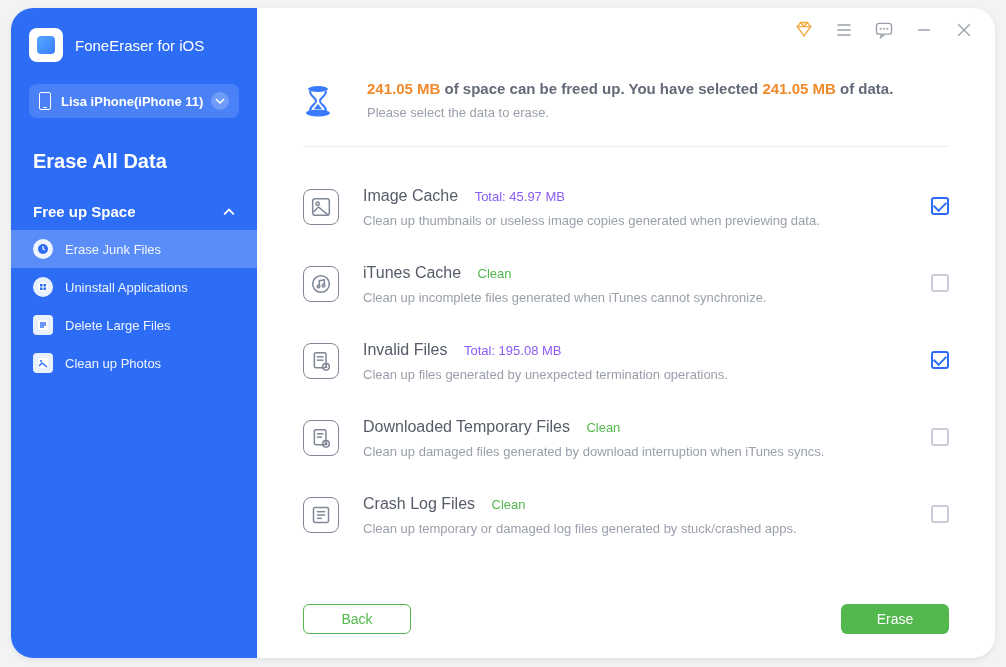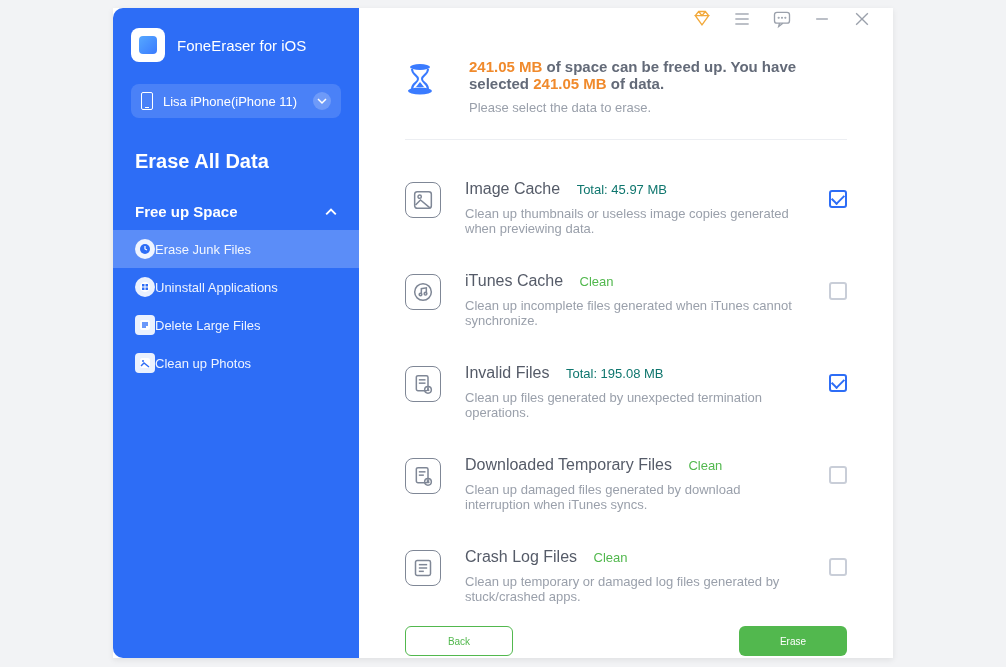--- a/index.html
+++ b/index.html
@@ -1,19 +1,19 @@
 <!DOCTYPE html>
 <html><head>
 <meta charset="utf-8">
 <style>
   * { box-sizing: border-box; margin: 0; padding: 0; font-family: -apple-system, "Segoe UI", Arial, sans-serif; }
   body { width: 1006px; height: 667px; background: #f2f3f5; }
   .app {
-    width: 780px; height: 650px; margin: 8px auto 0 auto;
-    background: #ffffff; border-radius: 0; display: flex;
+    width: 984px; height: 650px; margin: 8px auto 0 auto;
+    background: #ffffff; border-radius: 22px; display: flex;
     box-shadow: 0 2px 6px rgba(0,0,0,0.08);
     overflow: hidden;
     position: relative;
   }
   
   .sidebar {
     width: 246px; flex: none;
     background: #2d6df6;
     border-radius: 10px 0 0 10px;
     color: #fff;
@@ -24,37 +24,37 @@
   .brand-logo {
     width:34px; height:34px; border-radius:8px; background:#fff;
     display:flex; align-items:center; justify-content:center;
   }
   .brand-logo .sq { width:18px; height:18px; border-radius:4px; background:linear-gradient(135deg,#56a8ff,#3a7bff); }
   .brand-title { font-size:15px; font-weight:500; }
   .device-select {
     margin: 4px 18px 16px 18px; height:34px;
     background: rgba(255,255,255,0.14); border-radius:8px;
     display:flex; align-items:center; padding:0 10px;
-    font-size:13px; cursor:pointer;
+    font-size:13px; cursor:pointer;font-weight:bold;
   }
   .phone-ic { width:12px; height:18px; border:1.5px solid #fff; border-radius:2px; margin-right:10px; position:relative;}
   .phone-ic::after { content:""; position:absolute; bottom:1px; left:50%; transform:translateX(-50%); width:4px; height:1px; background:#fff;}
   .chev-down { margin-left:auto; width:18px; height:18px; border-radius:50%; background:rgba(255,255,255,0.2); display:flex; align-items:center; justify-content:center;}
   .chev-down svg { width:10px; height:10px; }
   .nav-title { padding: 16px 22px 12px 22px; font-size:20px; font-weight:600; }
   .nav-section {
     margin: 8px 0 0 0; padding-bottom:6px;
   }
   .nav-section-head {
     display:flex; align-items:center; padding: 10px 22px; font-size:15px; font-weight:700;
     cursor:pointer;
   }
   .nav-section-head .caret { margin-left:auto; transform:rotate(180deg);}
   .nav-item {
-    display:flex; align-items:center; 
+    display:flex; align-items:center; gap:12px;
     padding: 9px 18px 9px 22px; font-size:13px;
     color: rgba(255,255,255,0.92); cursor:pointer;
   }
   .nav-item.active { background: rgba(255,255,255,0.22); }
   .nav-ic { width:20px; height:20px; border-radius:50%; background:rgba(255,255,255,0.9); display:flex; align-items:center; justify-content:center;}
   .nav-ic svg { width:12px; height:12px; }
   .nav-ic.sq-ic { border-radius:4px; }
   
   .main { flex:1; display:flex; flex-direction:column; position:relative;}
   .titlebar {
@@ -81,37 +81,37 @@
   }
   .row-ic {
     width:36px; height:36px; flex:none; border:1.8px solid #7f8796; border-radius:8px;
     display:flex; align-items:center; justify-content:center; color:#7f8796;
     margin-top:2px;
   }
   .row-ic svg { width:20px; height:20px; stroke:currentColor; fill:none; stroke-width:1.8;}
   .row-body { flex:1; }
   .row-title { font-size:16px; color:#555b68; font-weight:500; display:inline-block;}
   .row-meta { font-size:13px; margin-left:12px; display:inline-block;}
-  .orange { color:#0f766e; }
+  .orange { color:#8b5cf6; }
   .green { color:#52b84e; }
   .row-desc { font-size:13px; color:#9aa0ab; margin-top:8px;}
   .chk {
     width:18px; height:18px; border:2px solid #c9ced8; border-radius:3px;
     cursor:pointer; flex:none; margin-top:10px; position:relative;
   }
   .chk.checked { border-color:#2d6df6; }
   .chk.checked::after {
     content:""; position:absolute; left:3px; top:0px; width:6px; height:10px;
     border:solid #2d6df6; border-width:0 2.5px 2.5px 0; transform:rotate(45deg);
   }
   .footer {
     padding: 0 46px 24px 46px; display:flex; align-items:center;
   }
   .btn {
-    height:30px; min-width:108px; border-radius:6px; font-size:10px;
+    height:30px; min-width:108px; border-radius:6px; font-size:14px;
     display:flex; align-items:center; justify-content:center; cursor:pointer;
   }
   .btn-back { border:1.5px solid #52b84e; color:#52b84e; background:#fff;}
   .btn-erase { background:#52b84e; color:#fff; margin-left:auto;}
 </style>
 </head>
 <body>
 
 <div class="app">
 

